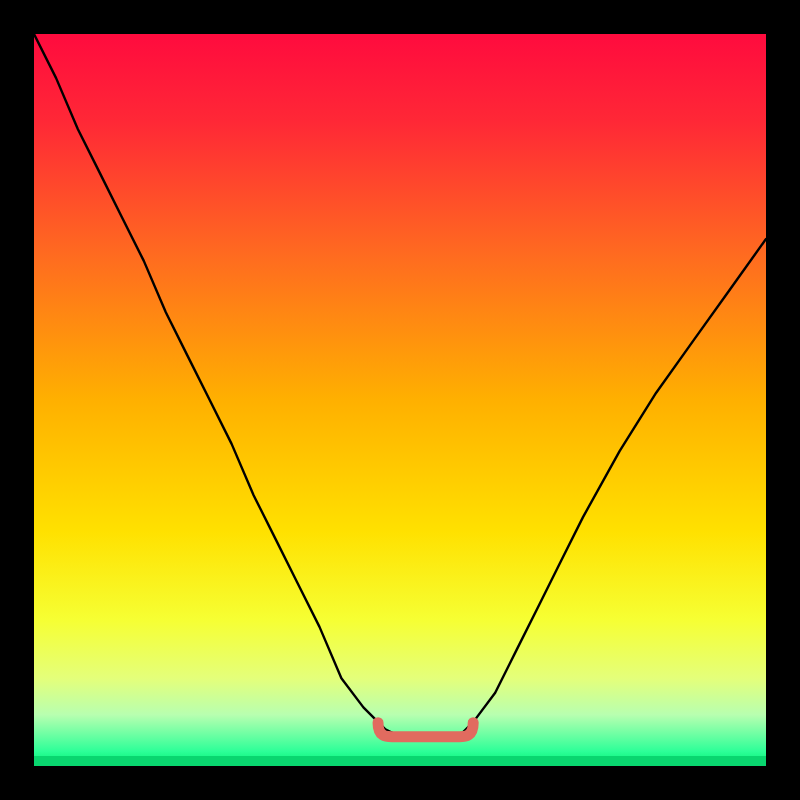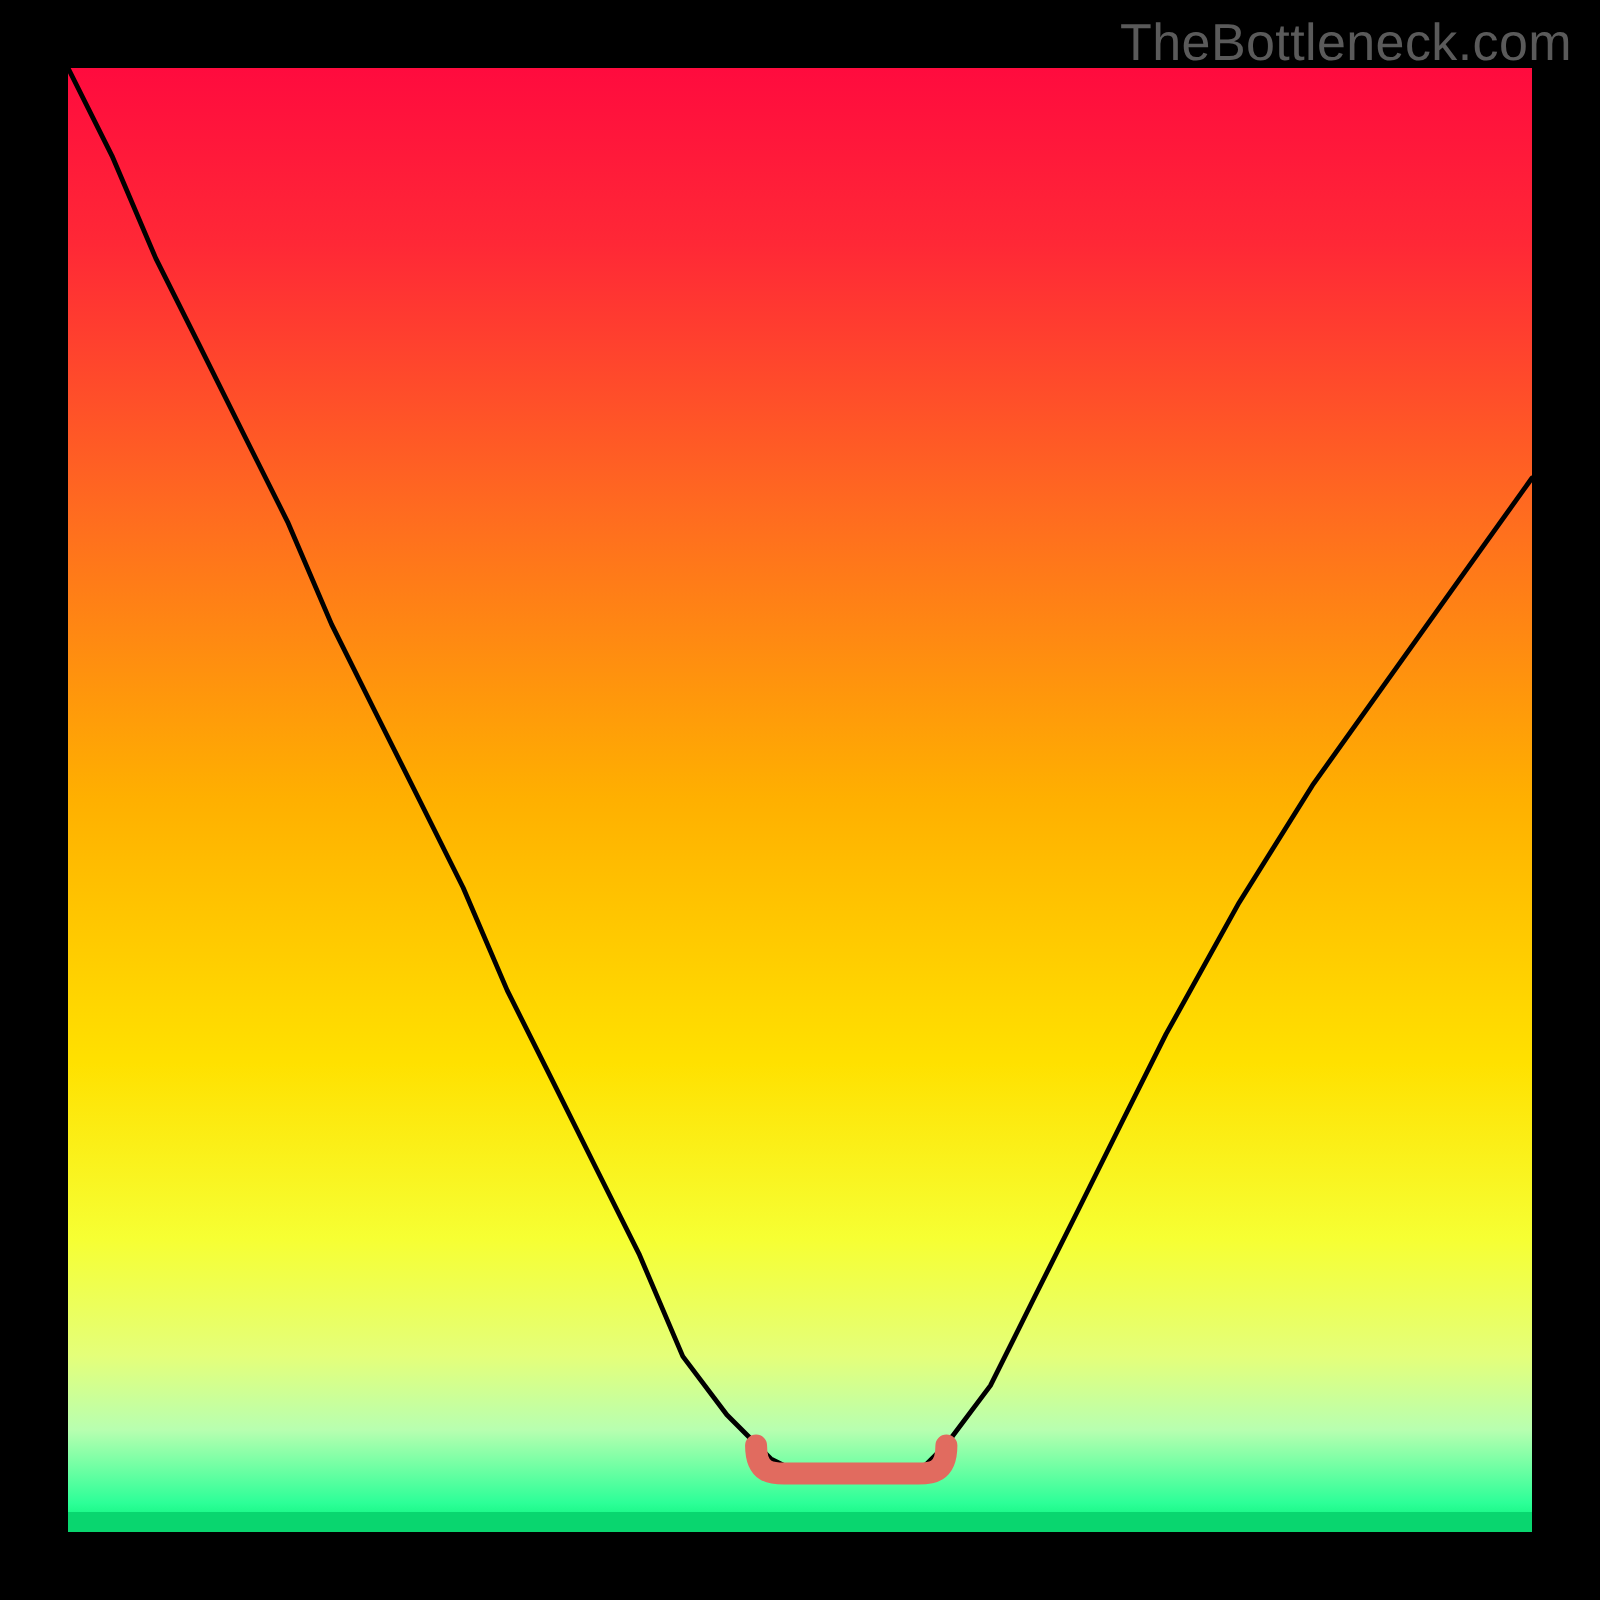--- a/index.html
+++ b/index.html
@@ -29,21 +29,20 @@
   svg.plot {
     position: absolute;
     top: 0;
     left: 0;
   }
 </style>
 </head>
 <body>
 
 <div class="frame">
-  <div class="watermark">TheBottleneck.com</div>
   <svg class="plot" width="800" height="800" viewBox="0 0 800 800">
     <defs>
       <linearGradient id="heat" x1="0" y1="0" x2="0" y2="1">
           <stop offset="0%" stop-color="#ff0b3e"></stop>
           <stop offset="12%" stop-color="#ff2836"></stop>
           <stop offset="30%" stop-color="#ff6a20"></stop>
           <stop offset="50%" stop-color="#ffb000"></stop>
           <stop offset="68%" stop-color="#ffe100"></stop>
           <stop offset="80%" stop-color="#f6ff33"></stop>
           <stop offset="88%" stop-color="#e4ff7a"></stop>

